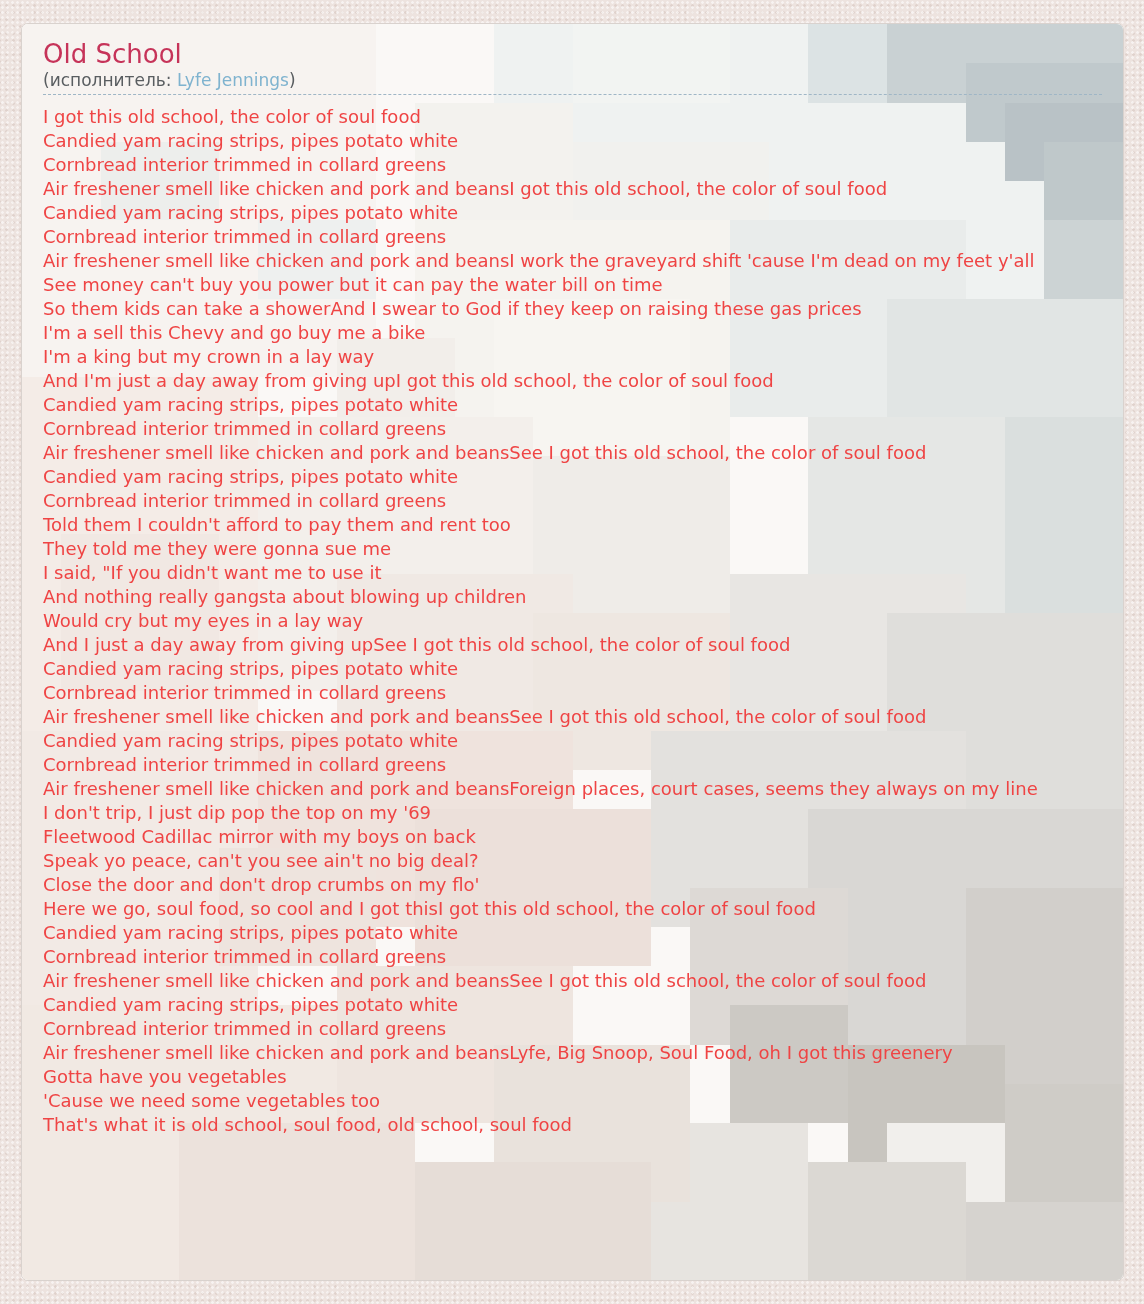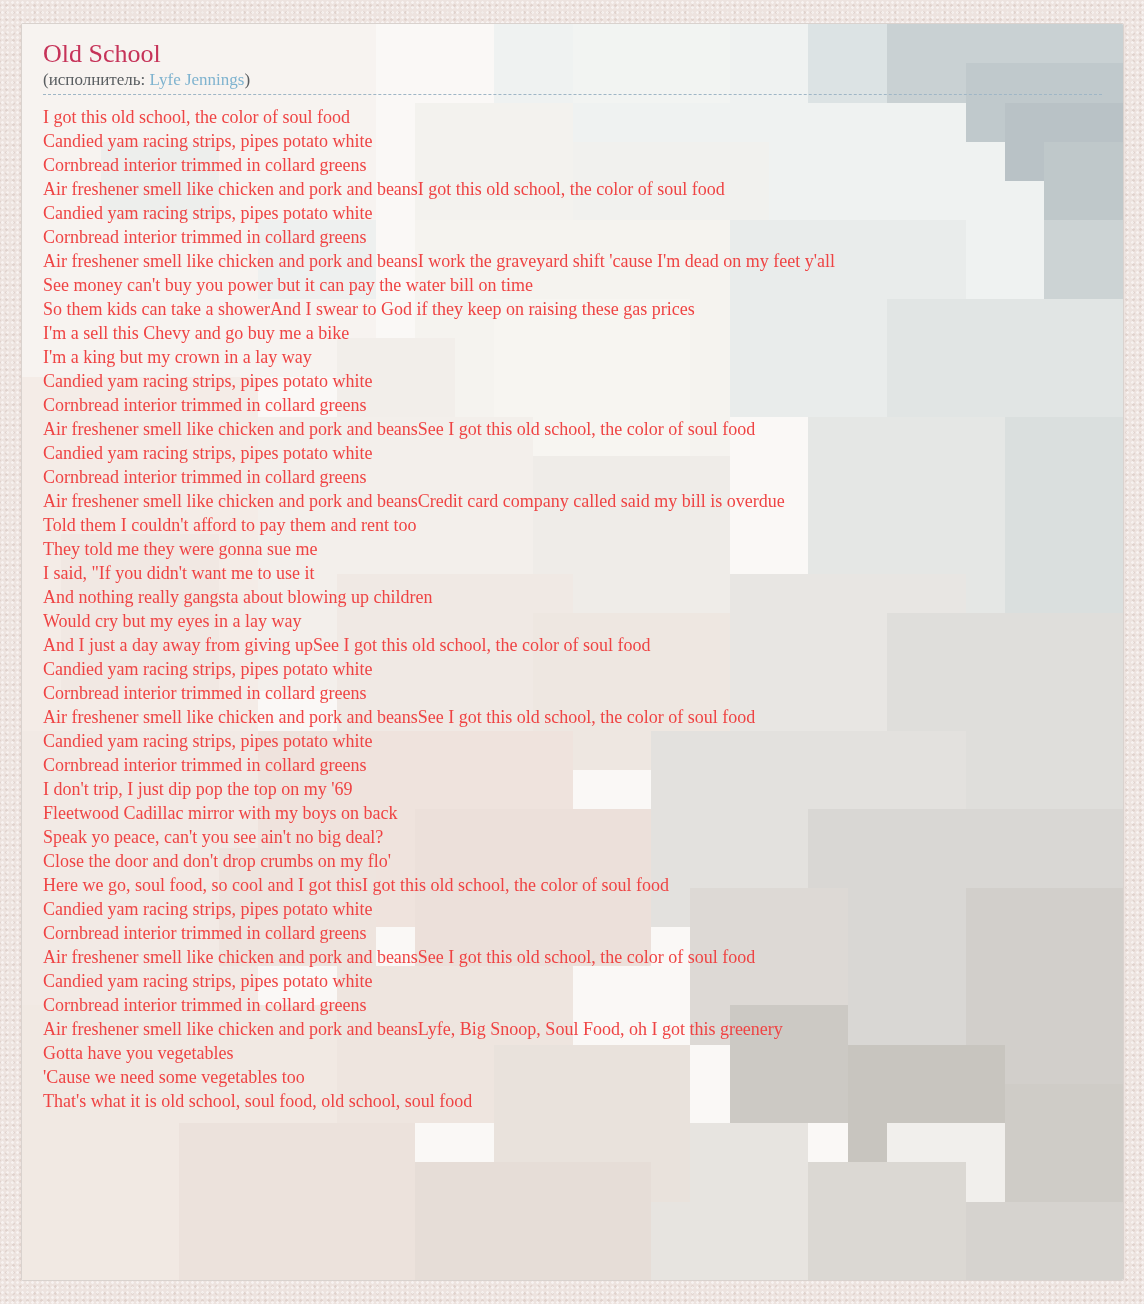--- a/index.html
+++ b/index.html
@@ -21,23 +21,22 @@
   }
   .card {
     position: absolute;
     left: 21px;
     top: 23px;
     width: 1103px;
     height: 1258px;
     box-sizing: border-box;
     background: #fbf9f7;
     border: 1px solid #d9d2ce;
-    border-radius: 2px;
+    border-radius: 7px;
     overflow: hidden;
-    font-family: Liberation Serif, serif;
   }
   .mosaic {
     position: absolute;
     left: 0; top: 0;
     width: 100%;
     height: 100%;
     display: block;
   }
   .card-inner {
     position: relative;
@@ -143,37 +142,38 @@
         <div class="lyric-line">Candied yam racing strips, pipes potato white</div>
         <div class="lyric-line">Cornbread interior trimmed in collard greens</div>
         <div class="lyric-line">Air freshener smell like chicken and pork and beansI got this old school, the color of soul food</div>
         <div class="lyric-line">Candied yam racing strips, pipes potato white</div>
         <div class="lyric-line">Cornbread interior trimmed in collard greens</div>
         <div class="lyric-line">Air freshener smell like chicken and pork and beansI work the graveyard shift 'cause I'm dead on my feet y'all</div>
         <div class="lyric-line">See money can't buy you power but it can pay the water bill on time</div>
         <div class="lyric-line">So them kids can take a showerAnd I swear to God if they keep on raising these gas prices</div>
         <div class="lyric-line">I'm a sell this Chevy and go buy me a bike</div>
         <div class="lyric-line">I'm a king but my crown in a lay way</div>
+        <div class="lyric-line">And I'm just a day away from giving upI got this old school, the color of soul food</div>
         <div class="lyric-line">Candied yam racing strips, pipes potato white</div>
         <div class="lyric-line">Cornbread interior trimmed in collard greens</div>
         <div class="lyric-line">Air freshener smell like chicken and pork and beansSee I got this old school, the color of soul food</div>
         <div class="lyric-line">Candied yam racing strips, pipes potato white</div>
         <div class="lyric-line">Cornbread interior trimmed in collard greens</div>
-        <div class="lyric-line">Air freshener smell like chicken and pork and beansCredit card company called said my bill is overdue</div>
         <div class="lyric-line">Told them I couldn't afford to pay them and rent too</div>
         <div class="lyric-line">They told me they were gonna sue me</div>
         <div class="lyric-line">I said, "If you didn't want me to use it</div>
         <div class="lyric-line">And nothing really gangsta about blowing up children</div>
         <div class="lyric-line">Would cry but my eyes in a lay way</div>
         <div class="lyric-line">And I just a day away from giving upSee I got this old school, the color of soul food</div>
         <div class="lyric-line">Candied yam racing strips, pipes potato white</div>
         <div class="lyric-line">Cornbread interior trimmed in collard greens</div>
         <div class="lyric-line">Air freshener smell like chicken and pork and beansSee I got this old school, the color of soul food</div>
         <div class="lyric-line">Candied yam racing strips, pipes potato white</div>
         <div class="lyric-line">Cornbread interior trimmed in collard greens</div>
+        <div class="lyric-line">Air freshener smell like chicken and pork and beansForeign places, court cases, seems they always on my line</div>
         <div class="lyric-line">I don't trip, I just dip pop the top on my '69</div>
         <div class="lyric-line">Fleetwood Cadillac mirror with my boys on back</div>
         <div class="lyric-line">Speak yo peace, can't you see ain't no big deal?</div>
         <div class="lyric-line">Close the door and don't drop crumbs on my flo'</div>
         <div class="lyric-line">Here we go, soul food, so cool and I got thisI got this old school, the color of soul food</div>
         <div class="lyric-line">Candied yam racing strips, pipes potato white</div>
         <div class="lyric-line">Cornbread interior trimmed in collard greens</div>
         <div class="lyric-line">Air freshener smell like chicken and pork and beansSee I got this old school, the color of soul food</div>
         <div class="lyric-line">Candied yam racing strips, pipes potato white</div>
         <div class="lyric-line">Cornbread interior trimmed in collard greens</div>

